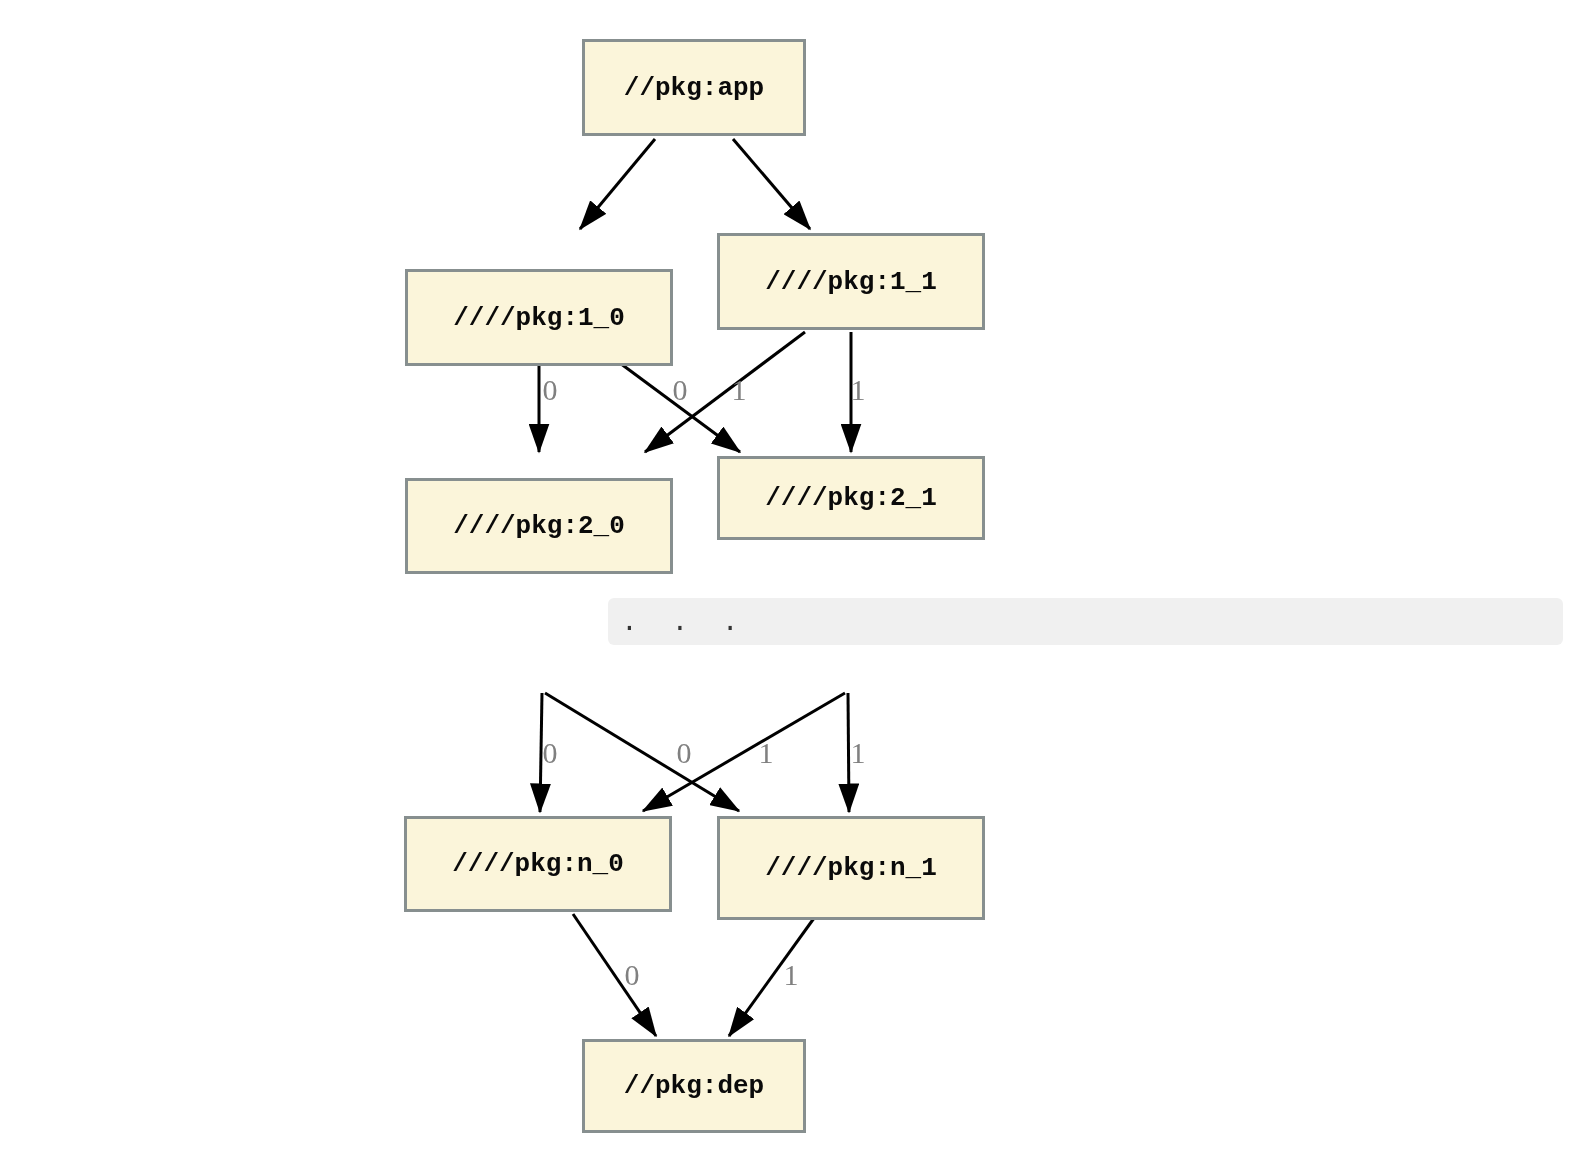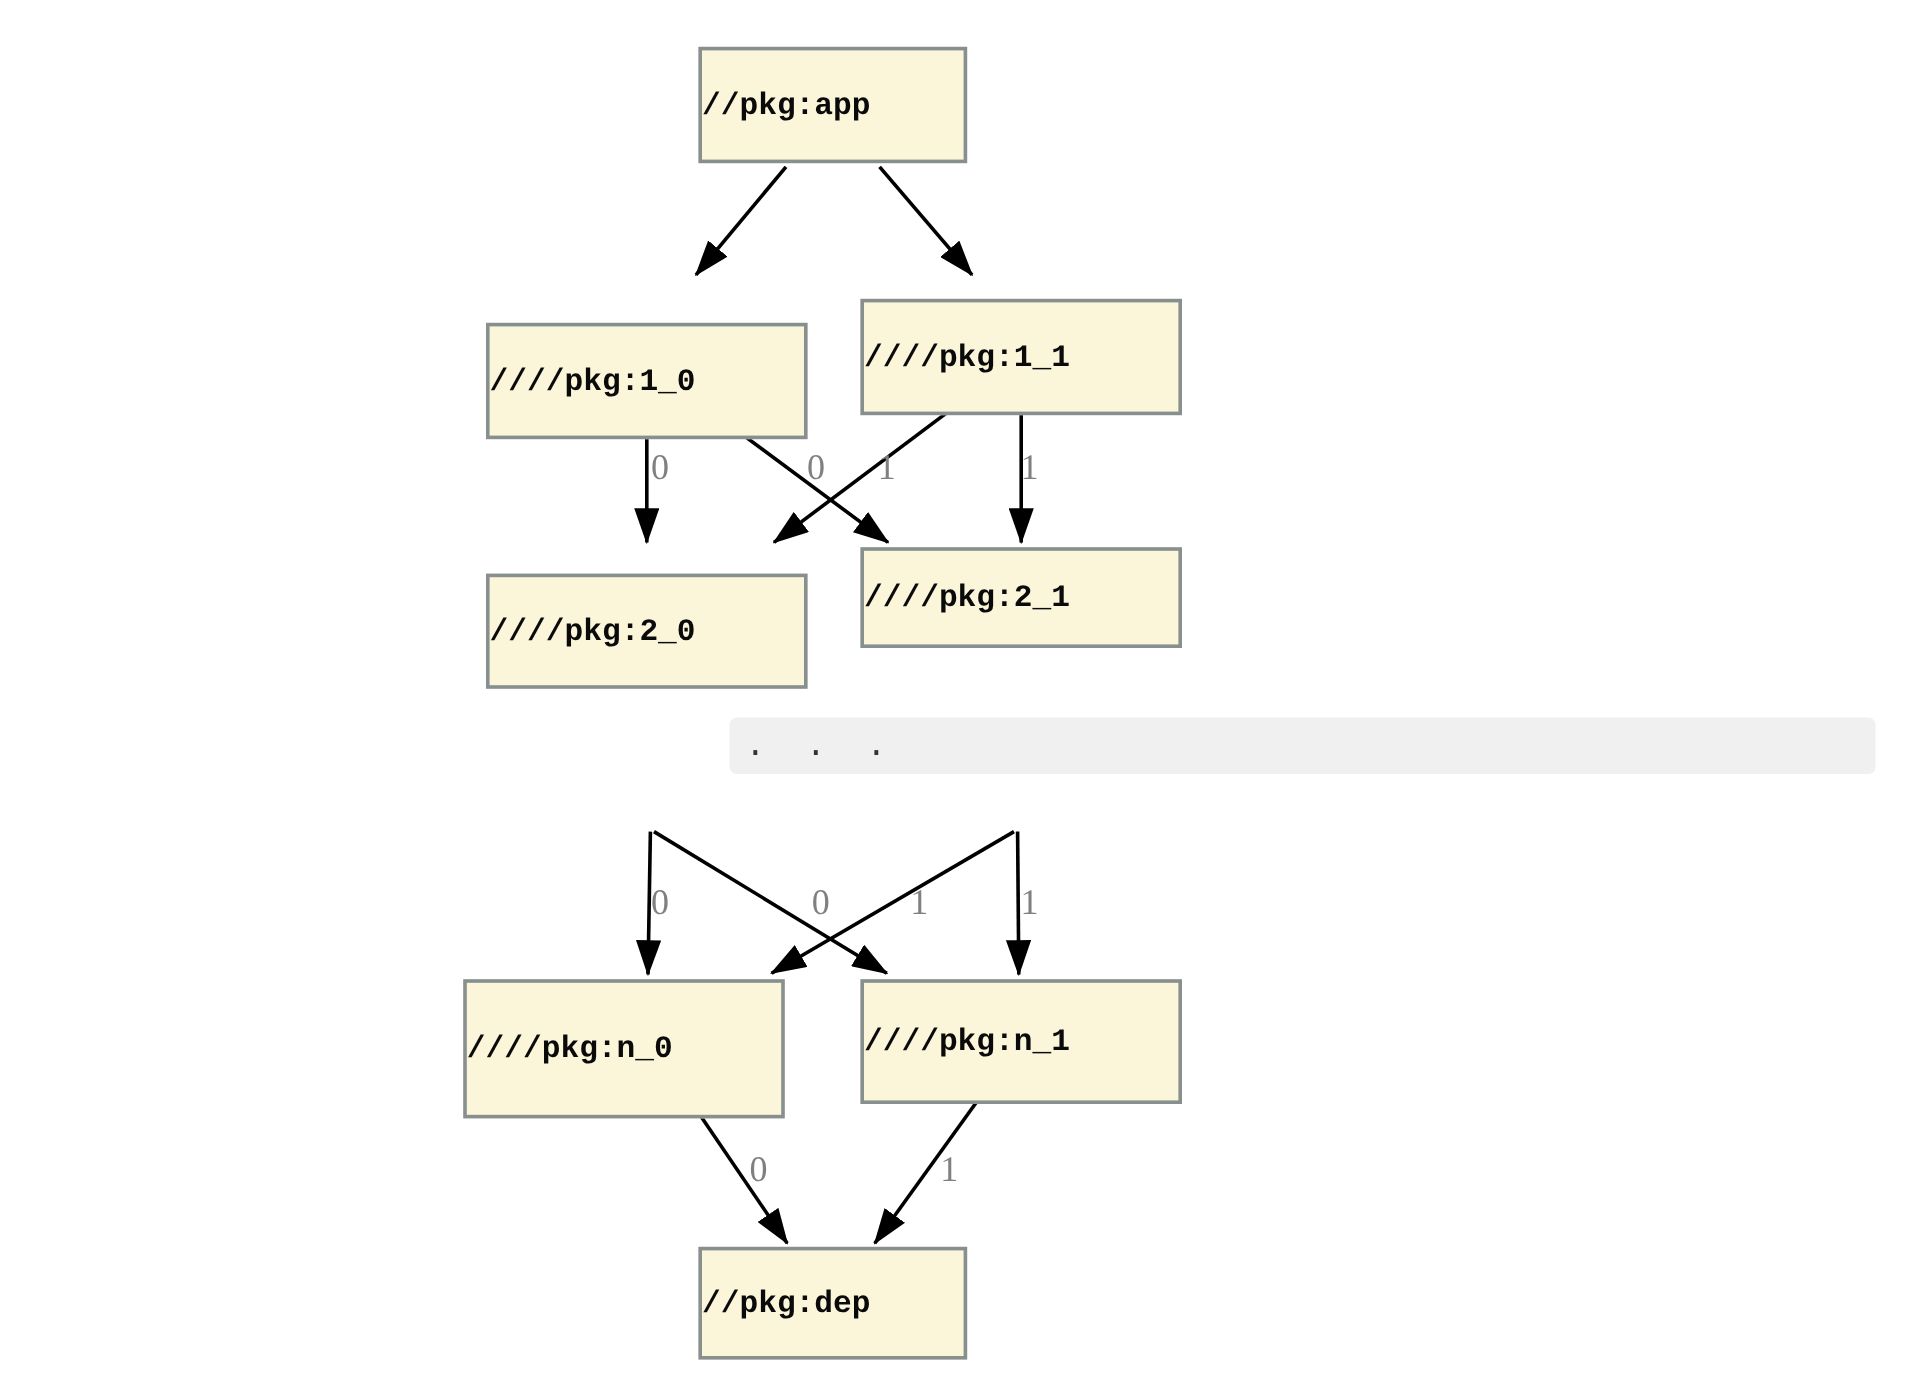--- a/index.html
+++ b/index.html
@@ -4,21 +4,21 @@
 <style>
   html,body{margin:0;padding:0;background:#ffffff;}
   .canvas{
     position:relative;width:1592px;height:1162px;background:#ffffff;
     overflow:hidden;font-family:"Liberation Mono",monospace;
   }
   svg.edges{position:absolute;left:0;top:0;width:1592px;height:1162px;}
   .node{
     position:absolute;box-sizing:border-box;
     background:#fbf5da;border:3px solid #878f8f;
-    display:flex;align-items:center;justify-content:flex-start;
+    display:flex;align-items:center;justify-content:center;
   }
   .node .lbl{
     font-family:"Liberation Mono",monospace;font-weight:bold;
     font-size:26px;color:#0a0a0a;white-space:pre;
   }
   .elabel{
     position:absolute;transform:translate(-50%,-50%);
     font-family:"Liberation Serif",serif;font-size:30px;color:#808080;
     line-height:1;
   }
@@ -62,32 +62,32 @@
     </g>
   </svg>
 
   <div class="node" style="left:582px;top:39px;width:224px;height:97px;">
     <span class="lbl">//pkg:app</span>
   </div>
 
   <div class="node" style="left:405px;top:233px;width:268px;height:97px;margin-top:36px;">
     <span class="lbl">////pkg:1_0</span>
   </div>
-  <div class="node" style="left:717px;top:233px;width:268px;height:97px;margin-top:16px;">
+  <div class="node" style="left:717px;top:233px;width:268px;height:97px;">
     <span class="lbl">////pkg:1_1</span>
   </div>
 
   <div class="node" style="left:405px;top:456px;width:268px;height:96px;margin-top:22px;">
     <span class="lbl">////pkg:2_0</span>
   </div>
   <div class="node" style="left:717px;top:456px;width:268px;height:84px;">
     <span class="lbl">////pkg:2_1</span>
   </div>
 
-  <div class="node" style="left:386px;top:816px;width:268px;height:116px;">
+  <div class="node" style="left:404px;top:816px;width:268px;height:96px;">
     <span class="lbl">////pkg:n_0</span>
   </div>
   <div class="node" style="left:717px;top:816px;width:268px;height:104px;">
     <span class="lbl">////pkg:n_1</span>
   </div>
 
   <div class="node" style="left:582px;top:1039px;width:224px;height:94px;">
     <span class="lbl">//pkg:dep</span>
   </div>
 

